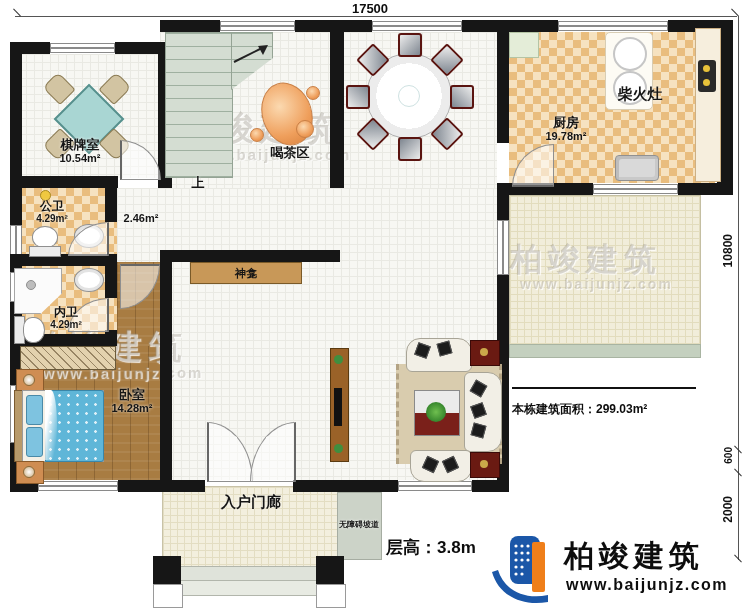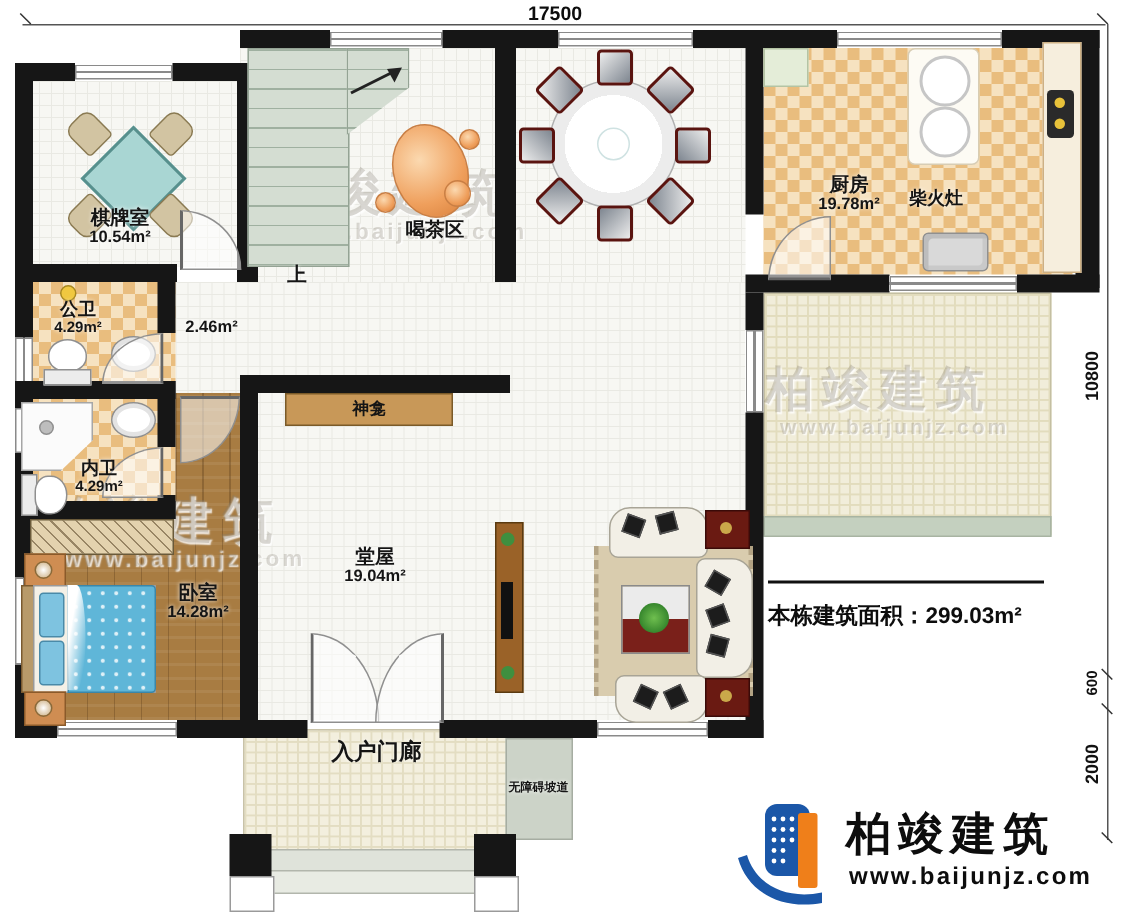--- a/index.html
+++ b/index.html
@@ -233,59 +233,58 @@
     <div>棋牌室</div>
       <div class="ar">10.54m²</div>
   </div>
   <div class="abs lbl" style="left:256px;top:146px;width:68px;">
     <div>喝茶区</div>
   </div>
   <div class="abs lbl" style="left:528px;top:116px;width:76px;">
     <div>厨房</div>
       <div class="ar">19.78m²</div>
   </div>
-  <div class="abs lbl" style="left:592px;top:86px;width:64px;font-size:12px;margin-top:40px;">柴火灶</div>
+  <div class="abs lbl" style="left:608px;top:86px;width:64px;font-size:15px;">柴火灶</div>
   <div class="abs lbl" style="left:22px;top:200px;width:60px;font-size:12px;">
     <div>公卫</div>
       <div class="ar" style="font-size:10px;">4.29m²</div>
   </div>
   <div class="abs lbl" style="left:36px;top:306px;width:60px;font-size:12px;">
     <div>内卫</div>
       <div class="ar" style="font-size:10px;">4.29m²</div>
   </div>
   <div class="abs lbl" style="left:112px;top:212px;width:58px;font-size:11px;">2.46m²</div>
   <div class="abs lbl" style="left:188px;top:176px;width:20px;">上</div>
   <div class="abs lbl" style="left:94px;top:388px;width:76px;">
     <div>卧室</div>
       <div class="ar">14.28m²</div>
-  </div>
-  <div class="abs lbl" style="left:212px;top:364px;width:76px;">
-    <div>堂屋</div>
-      <div class="ar">19.04m²</div>
   </div>
   <div class="abs lbl" style="left:206px;top:494px;width:90px;font-size:15px;">入户门廊</div>
   <div class="abs lbl" style="left:334px;top:521px;width:50px;font-size:8px;letter-spacing:0;">无障碍坡道</div>
 
   <div class="abs" style="left:15px;top:16px;width:722px;height:0;border-top:1px solid #555;"></div>
   <div class="abs" style="left:12px;top:12px;width:10px;height:1px;background:#333;transform:rotate(45deg);"></div>
   <div class="abs" style="left:730px;top:12px;width:10px;height:1px;background:#333;transform:rotate(45deg);"></div>
   <div class="abs tbt" style="left:334px;top:1px;width:72px;text-align:center;font-size:13px;background:#fff;">17500</div>
   <div class="abs" style="left:738px;top:16px;width:0;height:544px;border-left:1px solid #555;"></div>
   <div class="abs" style="left:733px;top:449px;width:10px;height:1px;background:#333;transform:rotate(45deg);"></div>
   <div class="abs" style="left:733px;top:472px;width:10px;height:1px;background:#333;transform:rotate(45deg);"></div>
   <div class="abs" style="left:733px;top:558px;width:10px;height:1px;background:#333;transform:rotate(45deg);"></div>
   <div class="abs vdim" style="left:721px;top:234px;">10800</div>
   <div class="abs vdim" style="left:723px;top:447px;font-size:10px;">600</div>
   <div class="abs vdim" style="left:721px;top:496px;">2000</div>
 
   <div class="abs" style="left:512px;top:384px;width:230px;">
     <div style="width:184px;height:2px;background:#111;margin-top:3px;"></div>
-    <div class="tbt" style="font-size:15px;margin-top:12px;">
+    <div class="tbt" style="font-size:12px;margin-top:12px;">
       <span>本栋建筑面积：</span><span>299.03m²</span>
     </div>
+  </div>
+  <div class="abs tbt" style="left:386px;top:536px;font-size:17px;">
+    <span>层高：</span><span>3.8m</span>
   </div>
 
   <div class="abs" style="left:492px;top:534px;width:250px;height:72px;">
     <svg width="66" height="70" viewBox="0 0 66 70" style="position:absolute;left:0;top:0;">
       <path d="M6,36 C12,56 32,66 56,61 L56,68 C28,73 6,60 0,38 Z" fill="#1b57a8"></path>
       <rect x="18" y="2" width="30" height="48" rx="8" fill="#1b57a8"></rect>
       <rect x="40" y="8" width="13" height="50" rx="2" fill="#ef7f1a"></rect>
       <g fill="#ffffff">
         <circle cx="24" cy="12" r="1.6"></circle>
           <circle cx="30" cy="12" r="1.6"></circle>

